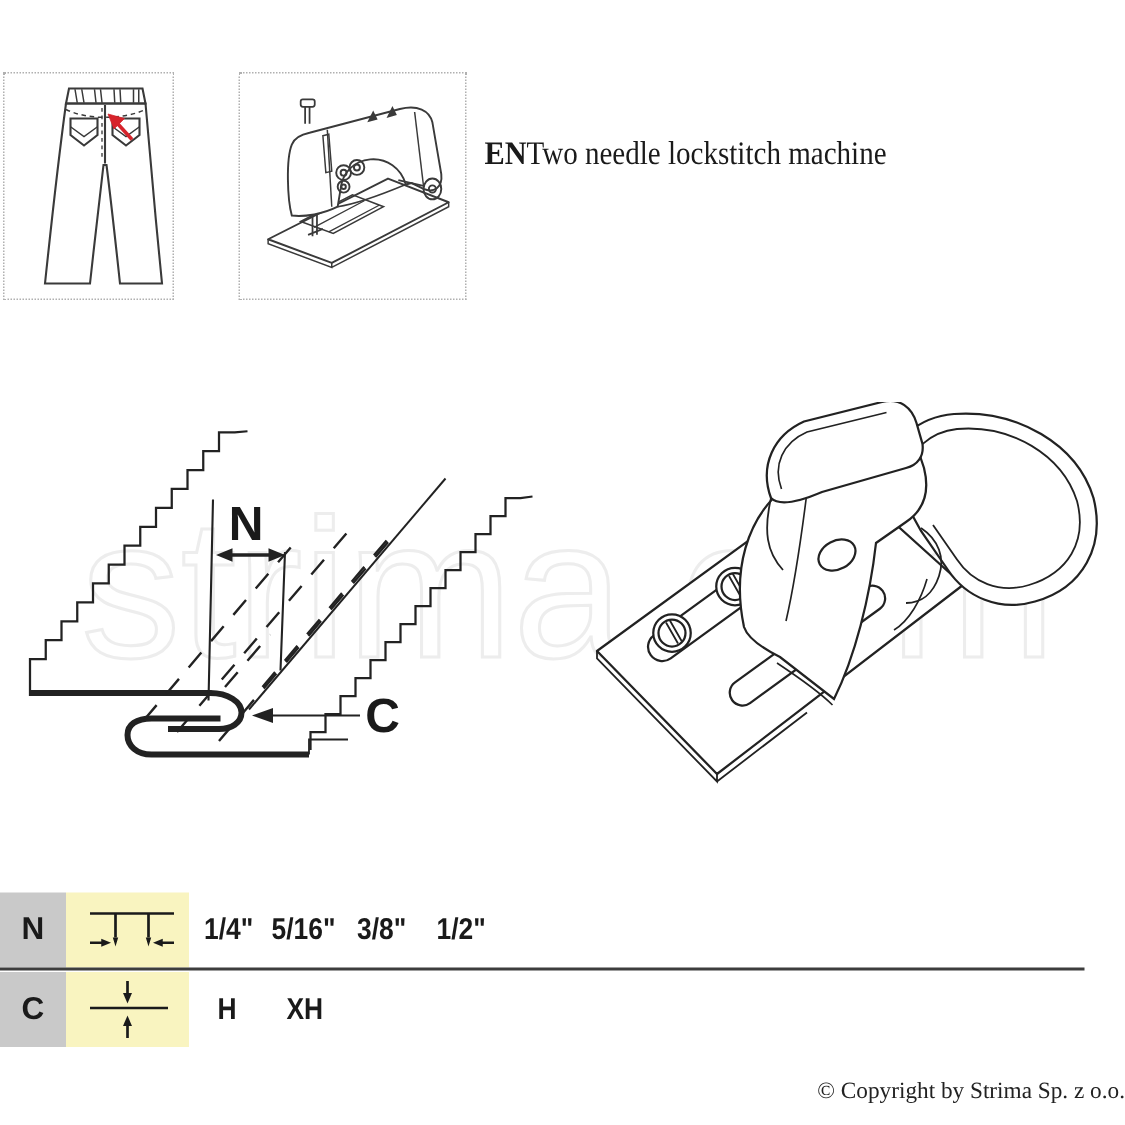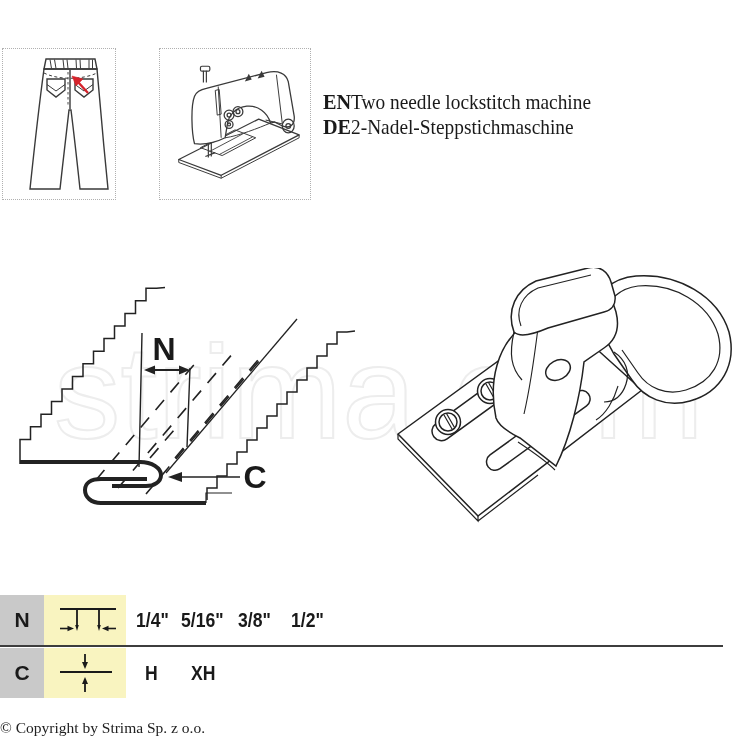--- a/index.html
+++ b/index.html
@@ -21,21 +21,21 @@
   #seam-svg{left:0;top:268px;z-index:1;}
   #folder-svg{left:388px;top:268px;z-index:1;}
   
   .trow{z-index:2;}
   .key-cell{left:0;width:44px;height:50px;background:#c9c9c9;text-align:center;
             line-height:50px;font-size:21px;font-weight:bold;}
   .icon-cell{left:44px;width:82px;height:50px;background:#f9f4c0;}
   .tval{font-size:20px;font-weight:bold;line-height:50px;white-space:nowrap;z-index:2;}
   #tsep{left:0;top:645px;width:723px;height:2px;background:#3d3d3d;z-index:2;}
   
-  #copyright{left:0;top:719px;width:750px;text-align:left;
+  #copyright{left:0;top:719px;width:750px;text-align:right;
              font-family:"Liberation Serif", serif;font-size:15.5px;color:#222;z-index:1;}
   svg{display:block;}
 </style>
 </head>
 <body>
 
 <svg id="watermark" class="abs" width="750" height="190">
   <text x="54" y="143" font-size="132" font-family="Liberation Sans, sans-serif" fill="none" stroke="#ededed" stroke-width="2" textLength="650" lengthAdjust="spacingAndGlyphs">strima.com</text>
 </svg>
 
@@ -82,23 +82,20 @@
     <path d="M107,72 L124,76" stroke-width="1.2"></path>
     <ellipse cx="130" cy="78" rx="6" ry="7"></ellipse>
       <circle cx="130" cy="78" r="2.4"></circle>
   </svg>
 </div>
 
 <div id="langs" class="abs">
   <div class="lang-row">
     <span class="lang-code">EN</span><span class="cond">Two needle lockstitch machine</span>
   </div>
-  <div class="lang-row">
-    <span class="lang-code">DE</span><span class="cond">2-Nadel-Steppstichmaschine</span>
-  </div>
 </div>
 
 <svg id="seam-svg" class="abs" width="370" height="290" viewBox="0 0 370 290" fill="none" stroke="#222" stroke-width="1.5">
 
   <path d="M20,196 L20,184
     l0,-12.6 l10.5,0 l0,-12.6 l10.5,0 l0,-12.6 l10.5,0 l0,-12.6 l10.5,0 l0,-12.6 l10.5,0
     l0,-12.6 l10.5,0 l0,-12.6 l10.5,0 l0,-12.6 l10.5,0 l0,-12.6 l10.5,0 l0,-12.6 l10.5,0
     l0,-12.6 l10.5,0 l0,-12.6 l10.5,0 l0,-12.6 l10.5,0 L165,19.5"></path>
 
   <path d="M207,232

